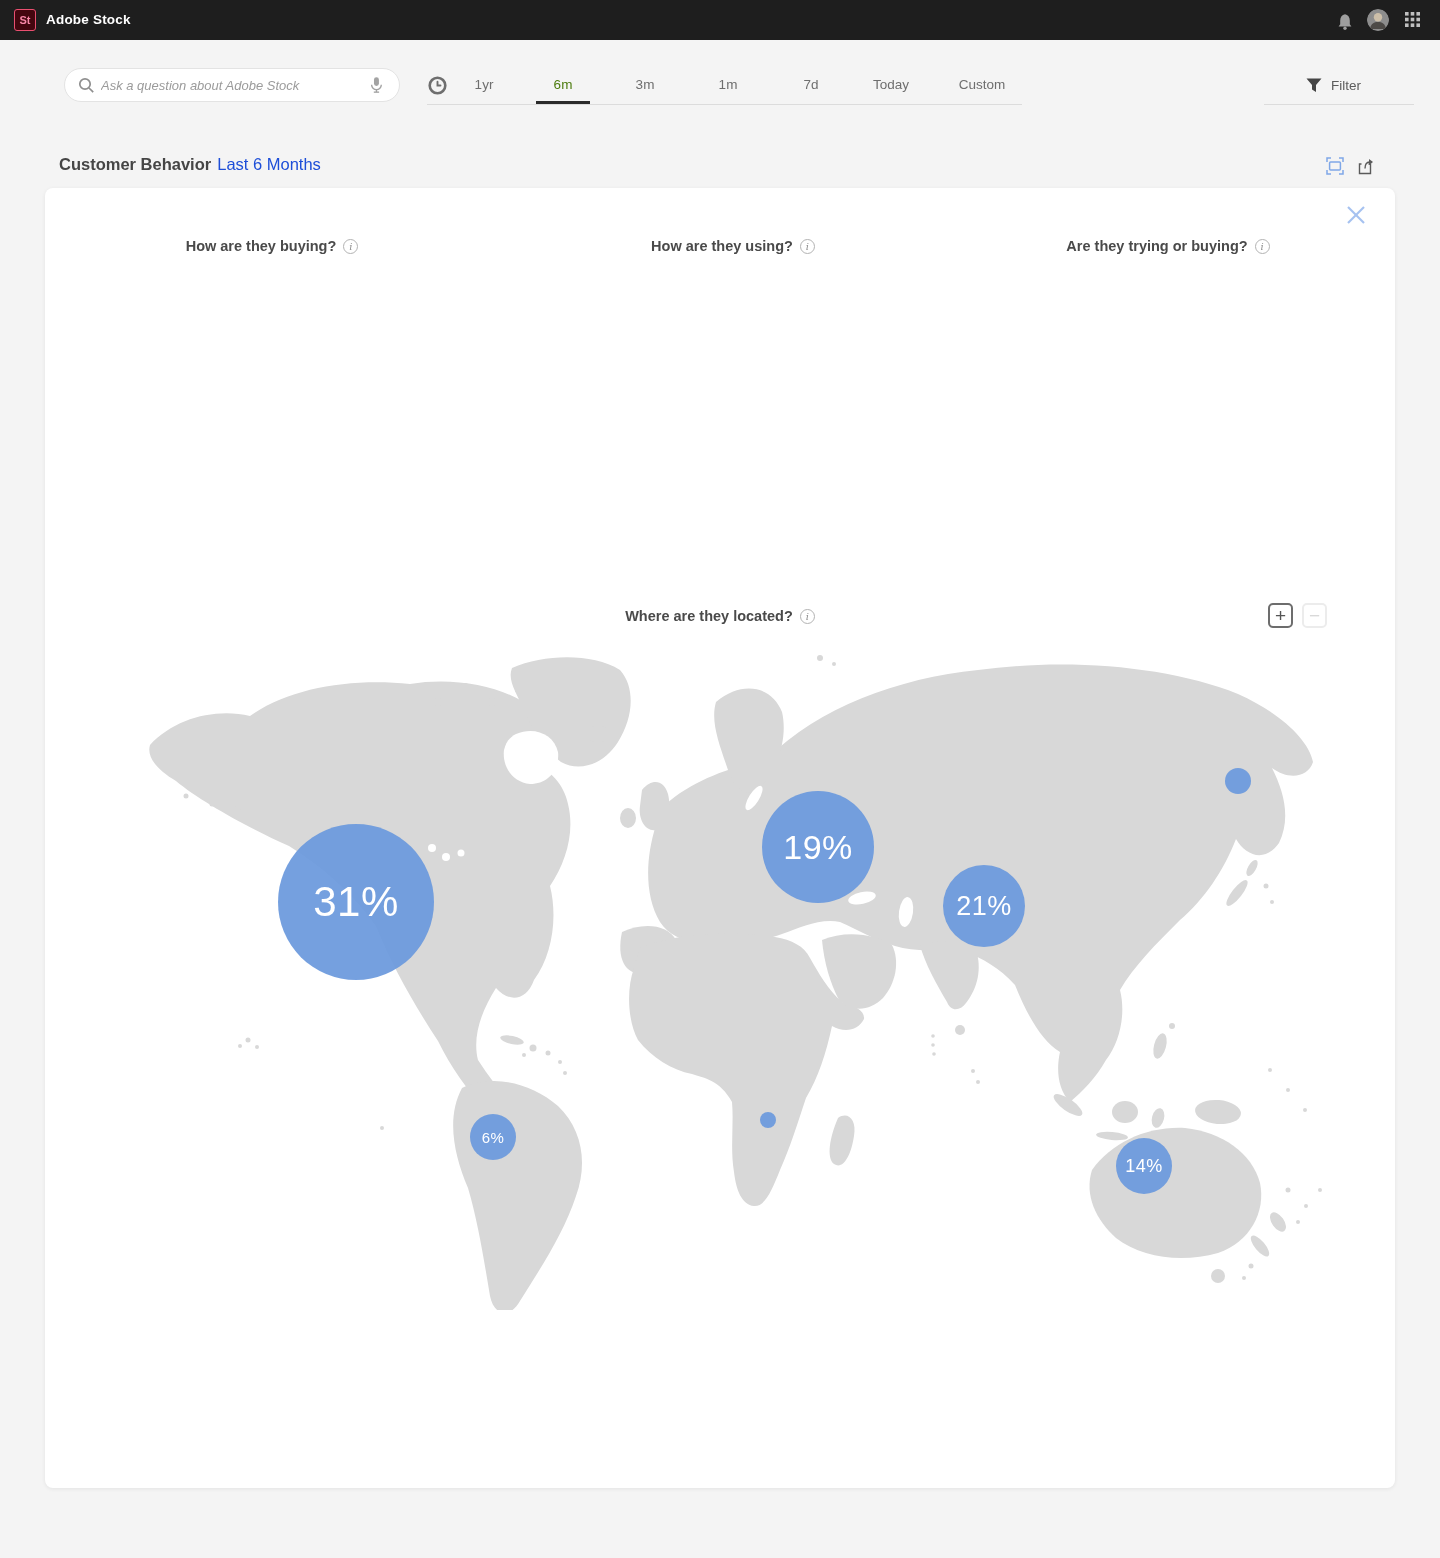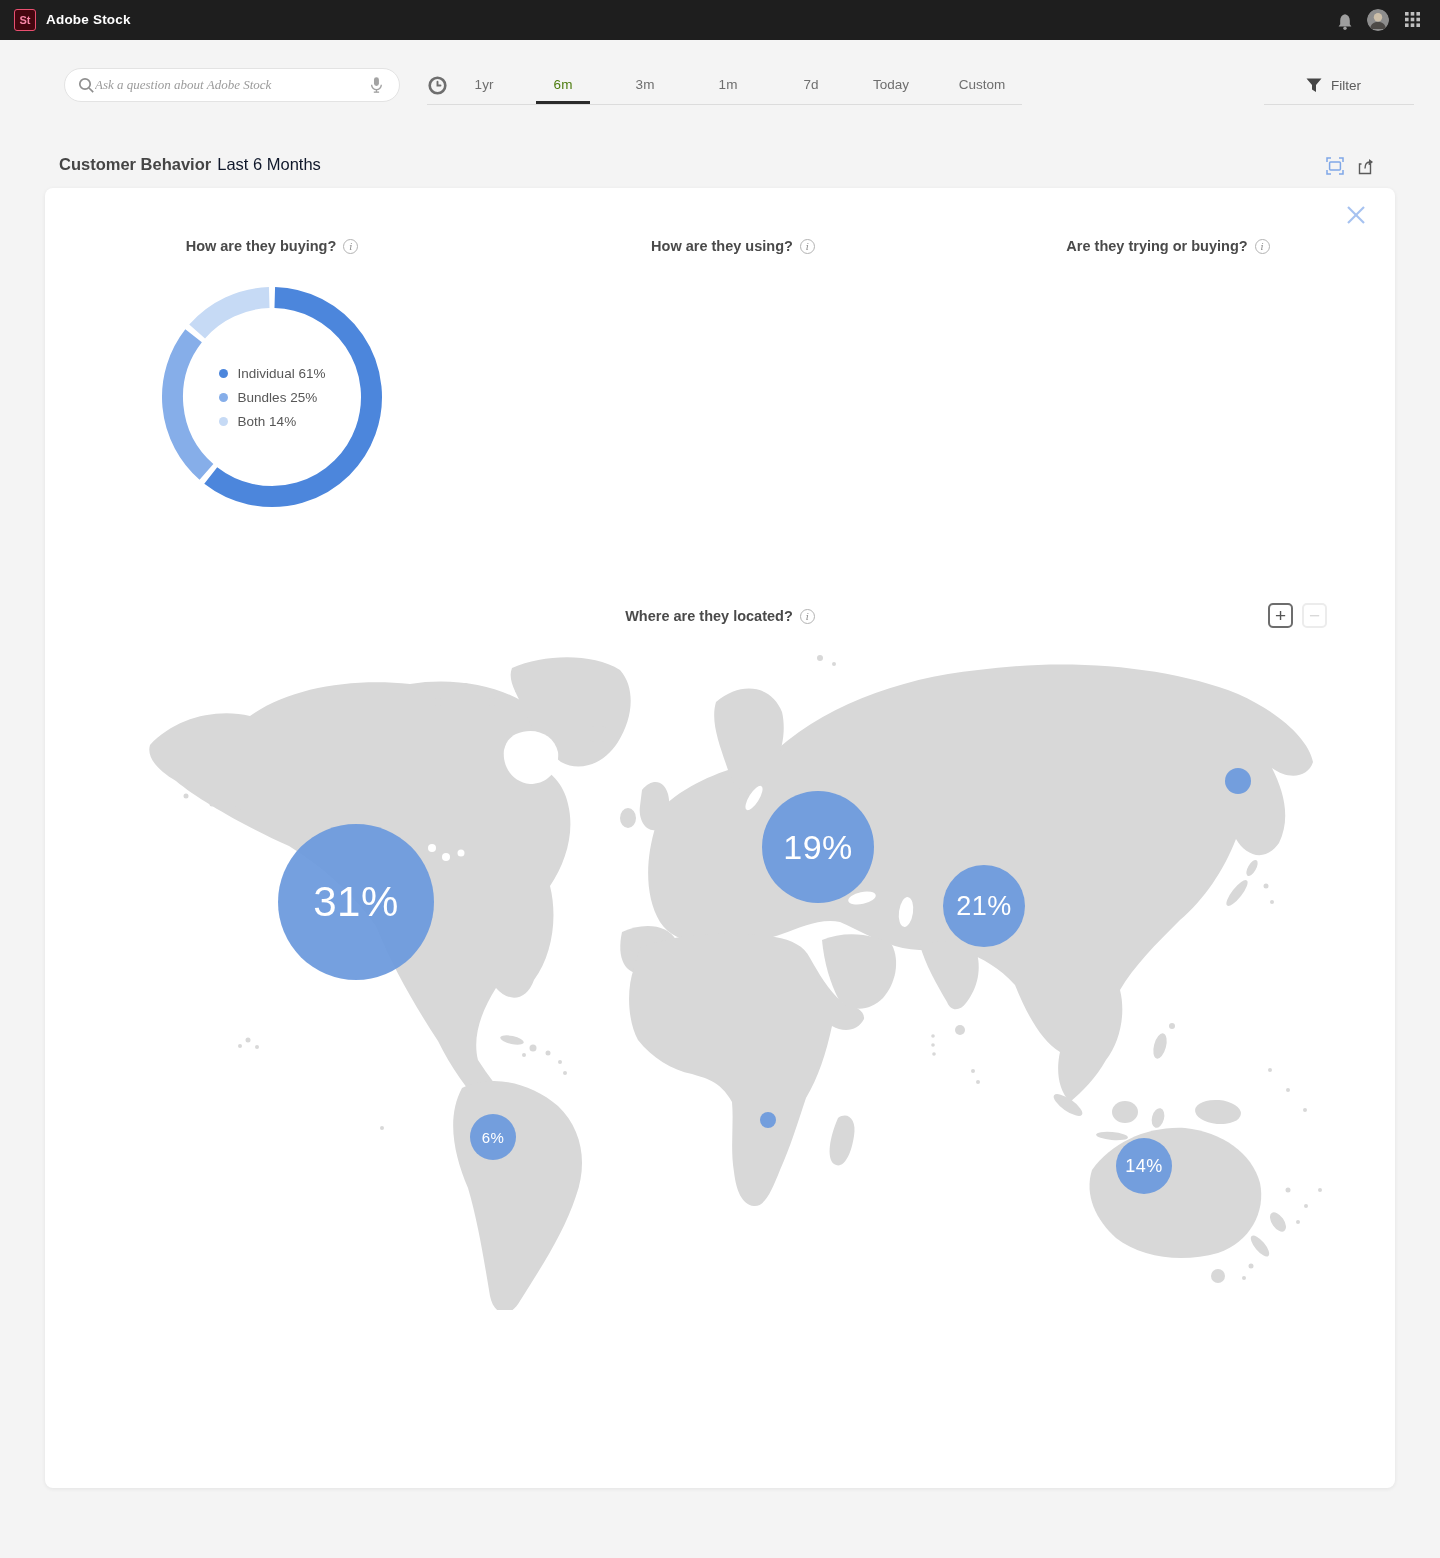--- a/index.html
+++ b/index.html
@@ -12,38 +12,38 @@
               border:1.5px solid #e94f70; border-radius:3px; color:#f787a7; font-size:11px; font-weight:700;
               display:flex; align-items:center; justify-content:center; }
   .app-title { position:absolute; left:46px; top:0; line-height:40px; color:#ffffff; font-size:13.5px;
                font-weight:700; letter-spacing:.2px; }
   .tb-icon { position:absolute; top:11px; }
 
   
   .search-pill { position:absolute; left:64px; top:68px; width:336px; height:34px; background:#fff;
                  border:1px solid #e3e3e3; border-radius:17px; display:flex; align-items:center;
                  padding:0 12px; }
-  .search-pill input { border:none; outline:none; flex:1; font-family:Liberation Serif, serif;
-                 font-style:italic; font-size:13px; color:#c2410c; background:transparent; }
+  .search-pill input { border:none; outline:none; flex:1; font-family:Liberation Sans, sans-serif;
+                 font-style:italic; font-size:13px; color:#c2410c; background:transparent; margin-left:6px; }
   .search-pill input::placeholder { color:#9b9b9b; font-style:italic; }
   .clock-icon { position:absolute; left:427px; top:75px; }
   .tabs-row { position:absolute; left:0; top:0; }
   .tab { position:absolute; top:68px; transform:translateX(-50%); line-height:34px; font-size:13.5px;
          color:#6e6e6e; cursor:default; white-space:nowrap; }
   .tab.active { color:#4d7c0f; }
   .tab-underline { position:absolute; top:101px; width:54px; height:4px; background:#2b2b2b; }
   .strip-line { position:absolute; left:427px; top:104px; width:595px; height:1px; background:#dcdcdc; }
   .filter-line { position:absolute; left:1264px; top:104px; width:150px; height:1px; background:#dcdcdc; }
   .filter-btn { position:absolute; left:1306px; top:68px; height:34px; display:flex; align-items:center; }
   .filter-btn span { font-size:13.5px; color:#5c5c5c; margin-left:9px; }
 
   
   .page-header { position:absolute; left:59px; top:155px; font-size:16.5px; }
   .ph-title { font-weight:700; color:#454545; }
-  .ph-sub { font-weight:400; color:#0f172a; margin-left:6px; }
+  .ph-sub { font-weight:400; color:#1d4ed8; margin-left:6px; }
   .hdr-icon { position:absolute; top:157px; cursor:pointer; }
 
   
   .card { position:absolute; left:45px; top:188px; width:1350px; height:1300px; background:#ffffff;
           border-radius:8px; box-shadow:0 1px 4px rgba(0,0,0,.07); }
   .close-btn { position:absolute; left:1300px; top:16px; width:22px; height:22px; cursor:pointer; }
 
   .chart-block { position:absolute; top:48px; width:280px; }
   .chart-title-row { display:flex; align-items:center; justify-content:center; height:20px; }
   .chart-title { font-size:14.5px; font-weight:700; color:#4a4a4a; }
@@ -173,40 +173,20 @@
     <line x1="3" y1="3" x2="19" y2="19" stroke="#a6c2f0" stroke-width="2.1"></line>
     <line x1="19" y1="3" x2="3" y2="19" stroke="#a6c2f0" stroke-width="2.1"></line>
   </svg>
 
   <div>
       <div class="chart-block" style="left: 87px;">
         <div class="chart-title-row">
           <span class="chart-title">How are they buying?</span>
           <span class="info">i</span>
         </div>
-        <div class="donut-wrap"><svg width="222" height="222" viewBox="0 0 222 222">
-            <path d="M 113.78 11.54 A 99.5 99.5 0 1 1 49.74 189.41" stroke="#4c86dc" stroke-width="21" fill="none"></path>
-            <path d="M 45.46 185.87 A 99.5 99.5 0 0 1 32.59 49.74" stroke="#86aee9" stroke-width="21" fill="none"></path>
-            <path d="M 36.13 45.46 A 99.5 99.5 0 0 1 108.22 11.54" stroke="#c6daf5" stroke-width="21" fill="none"></path>
-          </svg><div class="donut-legend">
-            <div class="legend-inner">
-              <div class="legend-item">
-                <span class="legend-dot" style="background: rgb(76, 134, 220);"></span>
-                <span class="legend-label">Individual 61%</span>
-              </div>
-              <div class="legend-item">
-                <span class="legend-dot" style="background: rgb(134, 174, 233);"></span>
-                <span class="legend-label">Bundles 25%</span>
-              </div>
-              <div class="legend-item">
-                <span class="legend-dot" style="background: rgb(198, 218, 245);"></span>
-                <span class="legend-label">Both 14%</span>
-              </div>
-            </div>
-          </div></div>
       </div>
       <div class="chart-block" style="left: 548px;">
         <div class="chart-title-row">
           <span class="chart-title">How are they using?</span>
           <span class="info">i</span>
         </div>
       </div>
       <div class="chart-block" style="left: 983px;">
         <div class="chart-title-row">
           <span class="chart-title">Are they trying or buying?</span>

